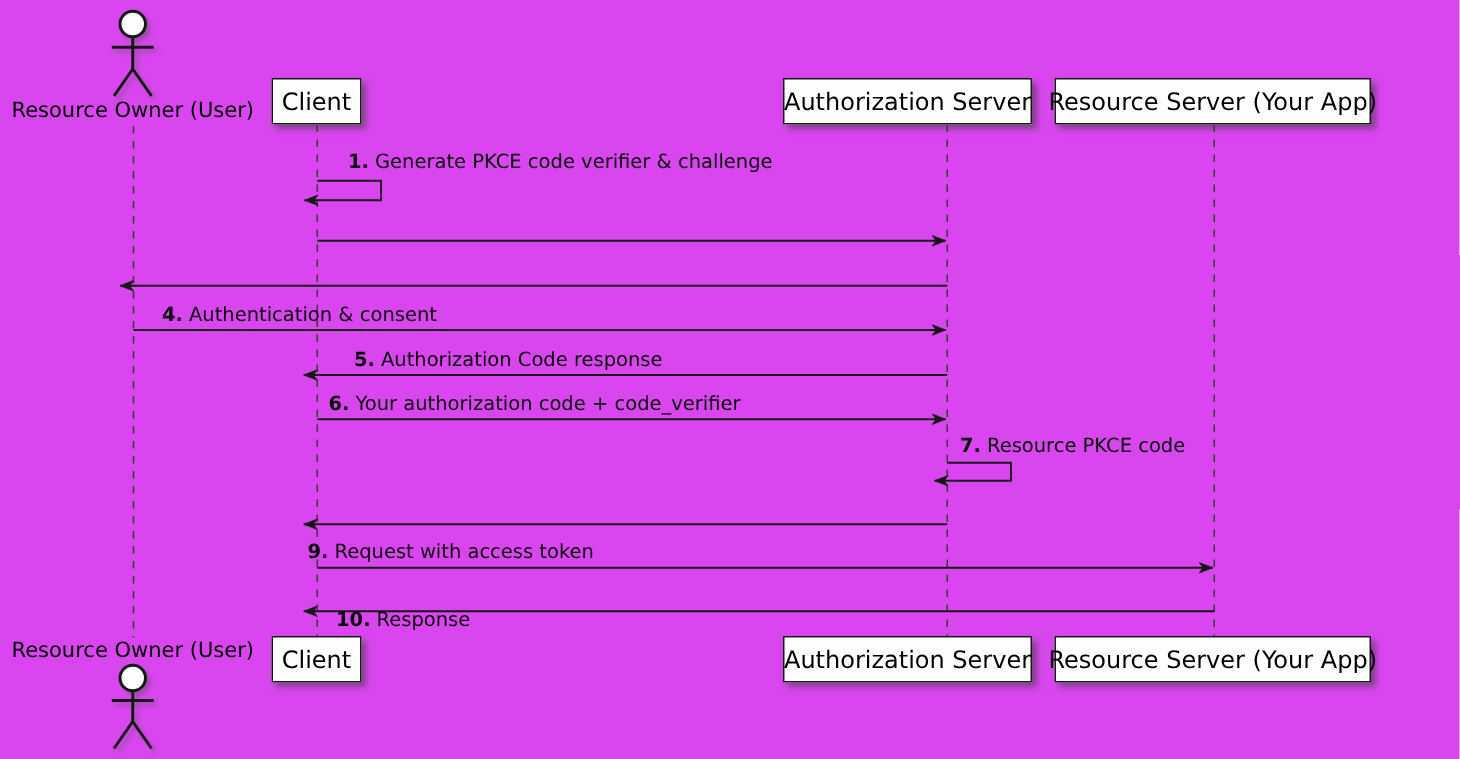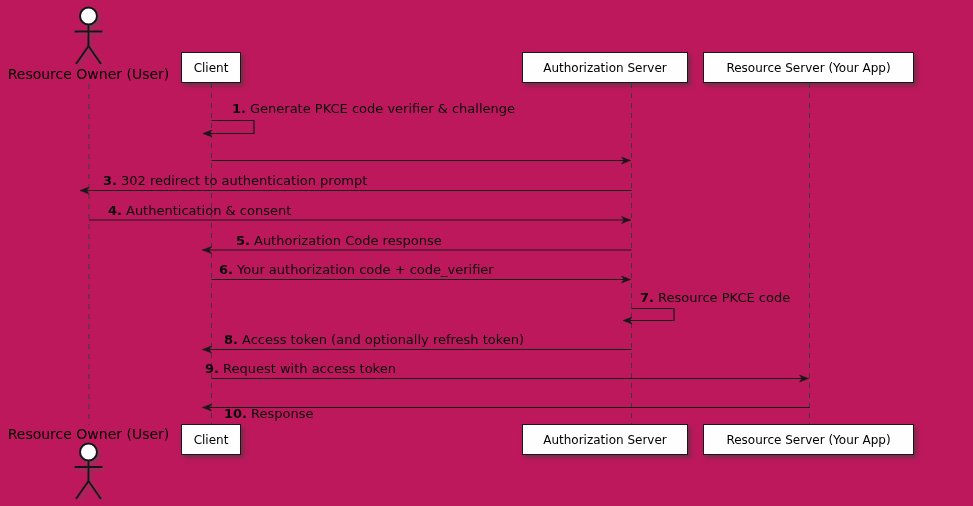--- a/index.html
+++ b/index.html
@@ -1,40 +1,40 @@
 <!DOCTYPE html>
 <html><head>
 <meta charset="utf-8">
 <style>
   html, body { margin: 0; padding: 0; background: #ffffff; }
   #canvas {
     position: relative;
     width: 973px;
     height: 506px;
-    background: #be185d;
+    background: #d946ef;
     font-family: "DejaVu Sans", "Liberation Sans", sans-serif;
     color: #0a0a0a;
     overflow: hidden;
   }
   #lines-layer {
     position: absolute;
     left: 0; top: 0;
     width: 973px; height: 506px;
   }
   .pbox {
     position: absolute;
     box-sizing: border-box;
     height: 31px;
     background: #fefefe;
     border: 1.5px solid #181818;
     box-shadow: 3px 3px 4px rgba(60,60,60,0.55);
     display: flex;
     align-items: center;
     justify-content: center;
-    font-size: 12px;
+    font-size: 16px;
     color: #000000;
     white-space: nowrap;
   }
   .actor-label {
     position: absolute;
     width: 171px;
     left: 3px;
     text-align: center;
     font-size: 14px;
     line-height: 16px;
@@ -120,22 +120,20 @@
       <span>Client</span>
     </div>
   <div class="pbox" style="left:522px; top:424px; width:166px;">
       <span>Authorization Server</span>
     </div>
   <div class="pbox" style="left:703px; top:424px; width:211px;">
       <span>Resource Server (Your App)</span>
     </div>
 
   <div class="msg" style="left:220px; top:101px;margin-left:12px;"><b>1.</b><span>Generate PKCE code verifier &amp; challenge</span></div>
-  <div class="msg" style="left:103px; top:173px;"><b>3.</b><span>302 redirect to authentication prompt</span></div>
   <div class="msg" style="left:108px;  top:203px;"><b>4.</b><span>Authentication &amp; consent</span></div>
   <div class="msg" style="left:224px; top:233px;margin-left:12px;"><b>5.</b><span>Authorization Code response</span></div>
   <div class="msg" style="left:219px; top:262px;"><b>6.</b><span>Your authorization code + code_verifier</span></div>
   <div class="msg" style="left:640px; top:290px;"><b>7.</b><span>Resource PKCE code</span></div>
-  <div class="msg" style="left:224px; top:332px;"><b>8.</b><span>Access token (and optionally refresh token)</span></div>
   <div class="msg" style="left:205px; top:361px;"><b>9.</b><span>Request with access token</span></div>
   <div class="msg" style="left:224px; top:406px;"><b>10.</b><span>Response</span></div>
 
 </div>
 
 </body></html>

